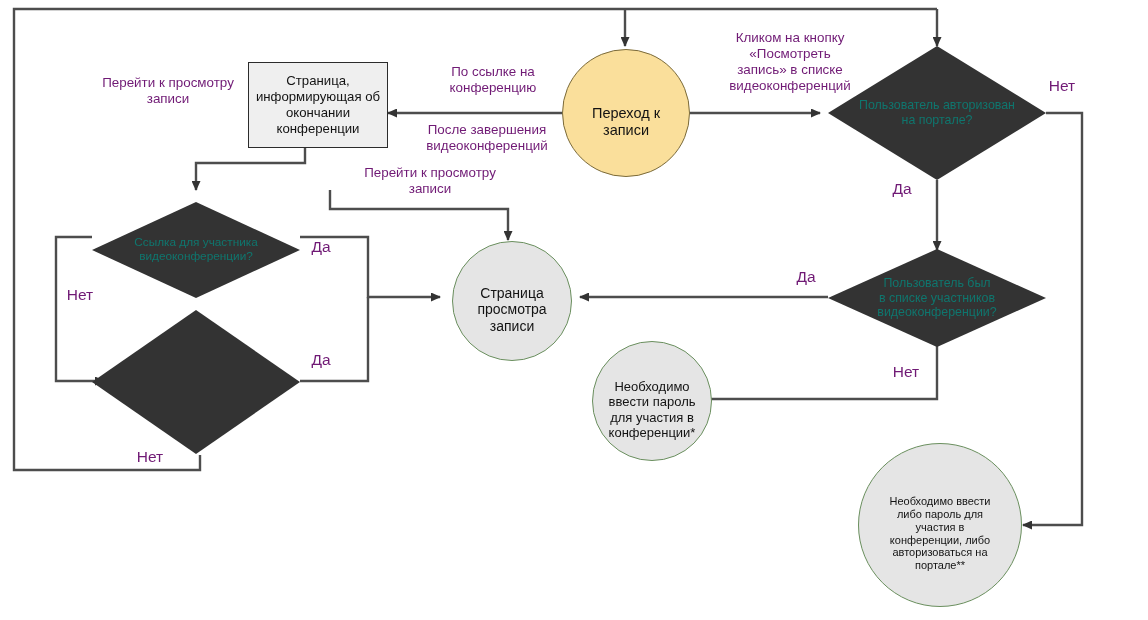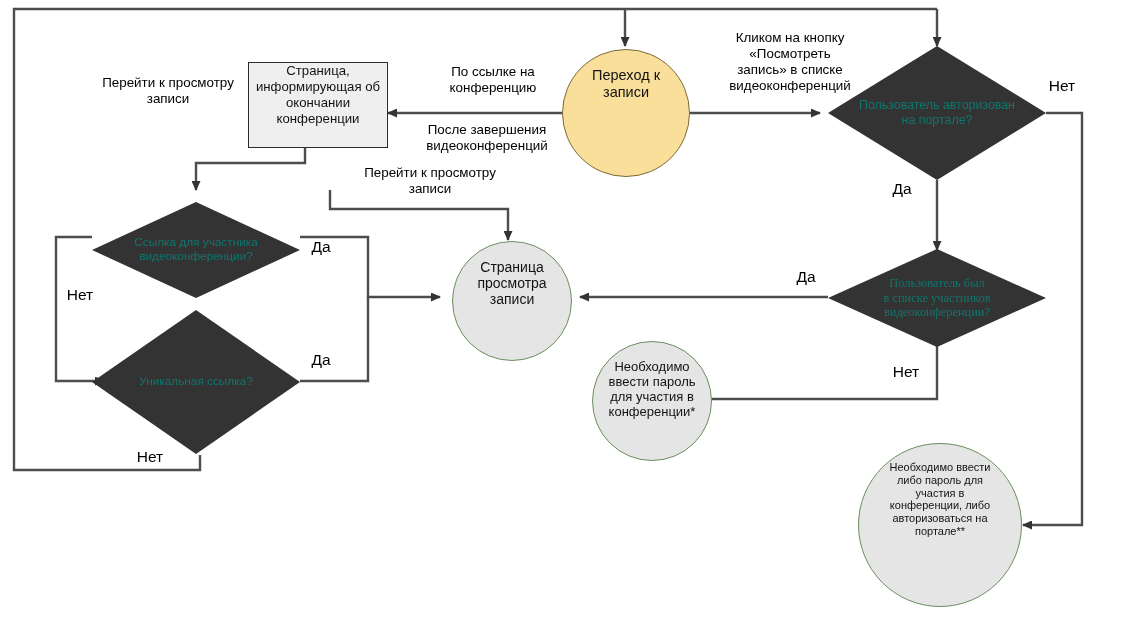--- a/index.html
+++ b/index.html
@@ -1,31 +1,31 @@
 <!DOCTYPE html>
 <html><head>
 <meta charset="utf-8">
 <style>
   html,body{margin:0;padding:0;background:#ffffff;}
   body{font-family:"Liberation Sans","DejaVu Sans",sans-serif;}
   #stage{position:relative;width:1148px;height:620px;background:#ffffff;overflow:hidden;}
   svg#wires{position:absolute;left:0;top:0;width:1148px;height:620px;}
-  .node{position:absolute;box-sizing:border-box;display:flex;align-items:flex-start;justify-content:center;text-align:center;}
+  .node{position:absolute;box-sizing:border-box;display:flex;align-items:center;justify-content:center;text-align:center;}
   .circle{border-radius:50%;border:1.6px solid #6e6e6e;}
   .circle.start{background:#fadf9b;border-color:#7a6a3a;}
   .circle.green{background:#e5e5e5;border-color:#6a8f5e;}
   .circle span{display:block;line-height:1.16;color:#131313;padding:0 6px;margin-top:17px;}
   .rect{background:#efefef;border:1.7px solid #2b2b2b;}
   .rect span{display:block;line-height:1.2;color:#131313;}
   .diamond{position:absolute;}
   .diamond .shape{position:absolute;left:0;top:0;width:100%;height:100%;
     background:#333333;clip-path:polygon(50% 0%,100% 50%,50% 100%,0% 50%);}
   .diamond .txt{position:absolute;left:0;top:50%;transform:translateY(-50%);
     width:100%;text-align:center;color:#0f766e;line-height:1.18;z-index:2;}
-  .lbl{position:absolute;color:#000000;line-height:1.2;text-align:center;white-space:pre-line;}
+  .lbl{position:absolute;color:#701a75;line-height:1.2;text-align:center;white-space:pre-line;}
   .lbl.big{font-size:15.5px;}
 </style>
 </head>
 <body>
 
 <div id="stage">
 
   <svg id="wires" viewBox="0 0 1148 620" xmlns="http://www.w3.org/2000/svg">
     <defs>
       <marker id="ah" markerWidth="10" markerHeight="9" refX="9" refY="4.5" orient="auto" markerUnits="userSpaceOnUse">
@@ -99,34 +99,33 @@
   </div>
 
   <div class="diamond" style="left:828px;top:46px;width:218px;height:134px;">
     <div class="shape"></div>
     <div class="txt" style="font-size: 12.4px; white-space: pre-line;">Пользователь авторизован
 на портале?</div>
   </div>
 
   <div class="diamond" style="left:828px;top:249px;width:218px;height:98px;">
     <div class="shape"></div>
-    <div class="txt" style="font-size: 12.4px; white-space: pre-line; font-family: Liberation Serif, serif;">Пользователь был
+    <div class="txt" style="font-size: 12.4px; white-space: pre-line;">Пользователь был
 в списке участников
 видеоконференции?</div>
   </div>
 
   <div class="diamond" style="left:92px;top:202px;width:208px;height:96px;">
     <div class="shape"></div>
     <div class="txt" style="font-size: 11.8px; white-space: pre-line;">Ссылка для участника
 видеоконференции?</div>
   </div>
 
   <div class="diamond" style="left:92px;top:310px;width:208px;height:144px;">
     <div class="shape"></div>
-    <div class="txt" style="font-size:11.8px;">Уникальная ссылка?</div>
   </div>
 
   <div class="lbl" style="left: 690px; top: 30px; width: 200px; font-size: 13.4px; white-space: pre-line;">Кликом на кнопку
 «Посмотреть
 запись» в списке
 видеоконференций</div>
 
   <div class="lbl" style="left: 418px; top: 64px; width: 150px; font-size: 13.4px; white-space: pre-line;">По ссылке на
 конференцию</div>
 

